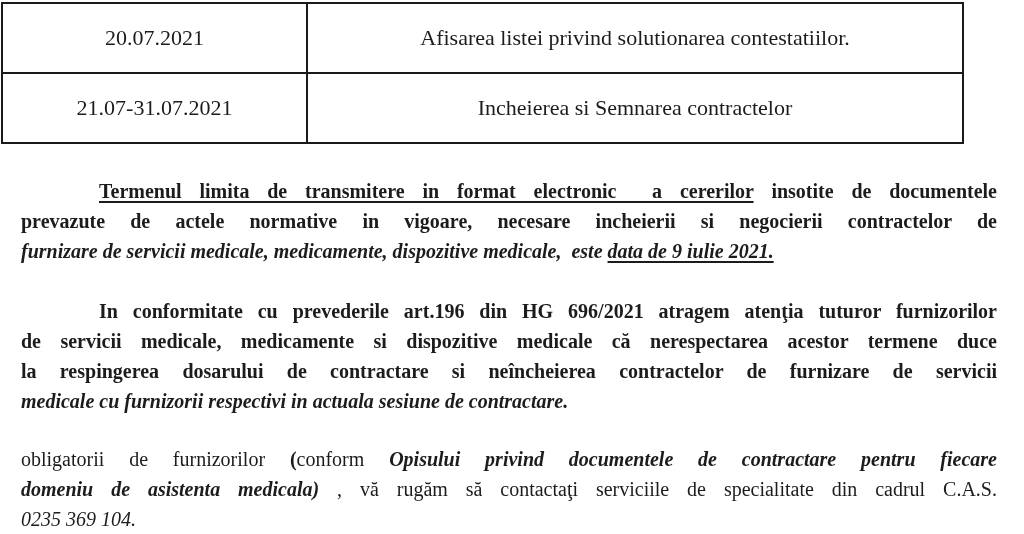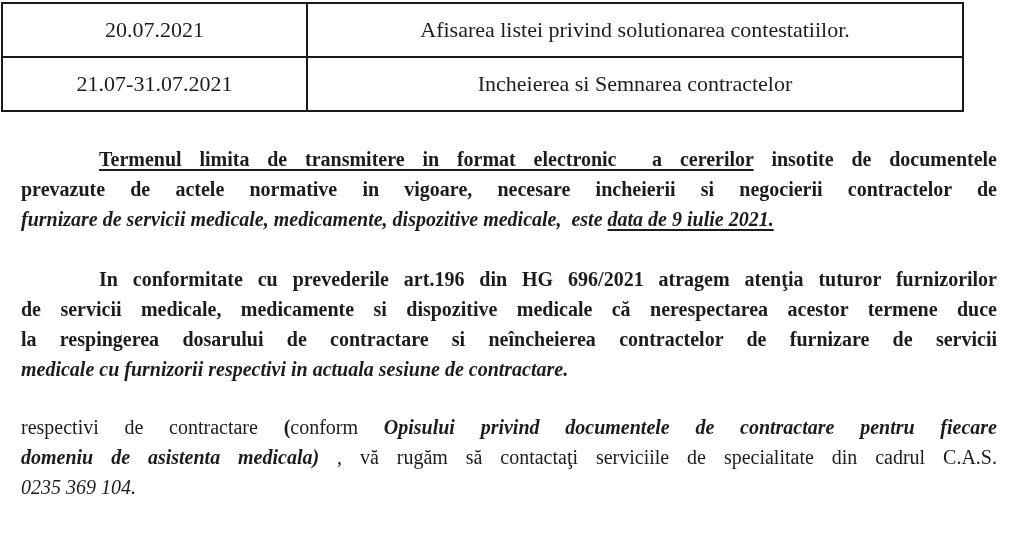--- a/index.html
+++ b/index.html
@@ -24,21 +24,21 @@
     table-layout: fixed;
     width: 963px;
     margin: 2px 0 0 1px;
   }
   table.schedule td {
     border: 2px solid #1a1a1a;
     height: 36px;
     text-align: center;
     vertical-align: middle;
     font-size: 22px;
-    padding: 8px 4px;
+    padding: 16px 4px;
     overflow: hidden;
     white-space: nowrap;
     margin-top: 20px;
   }
   td.col-date { width: 295px; }
   
   .content {
     margin: 0 19px 0 13px; 
   }
   .para { margin: 8px; padding: 0; }
@@ -84,19 +84,19 @@
         <div class="tline"><span class="b">prevazute de actele normative in vigoare, necesare incheierii si negocierii contractelor de</span></div>
         <div class="tline last"><span class="b">furnizare de servicii medicale, medicamente, dispozitive medicale,&nbsp; este </span><span class="b u">data de 9 iulie 2021.</span></div>
       </div>
     <div class="para para-2">
         <div class="tline indent"><span class="b">In conformitate cu prevederile art.196 din HG 696/2021 atragem atenţia tuturor furnizorilor</span></div>
         <div class="tline"><span class="b">de servicii medicale, medicamente si dispozitive medicale că nerespectarea acestor termene duce</span></div>
         <div class="tline"><span class="b">la respingerea dosarului de contractare si neîncheierea contractelor de furnizare de servicii</span></div>
         <div class="tline last"><span class="b">medicale cu furnizorii respectivi in actuala sesiune de contractare.</span></div>
       </div>
     <div class="para para-3">
-        <div class="tline"><span>respectivi de contractare </span><span class="b">(</span><span>conform </span><span class="b i">Opisului privind documentele de contractare pentru fiecare</span></div>
+        <div class="tline"><span>obligatorii de furnizorilor </span><span class="b">(</span><span>conform </span><span class="b i">Opisului privind documentele de contractare pentru fiecare</span></div>
         <div class="tline"><span class="b i">domeniu de asistenta medicala)</span><span> , vă rugăm să contactaţi serviciile de specialitate din cadrul C.A.S.</span></div>
         <div class="tline last"><span>0235 369 104.</span></div>
       </div>
   </div>
 
 </div>
 
 </body></html>

